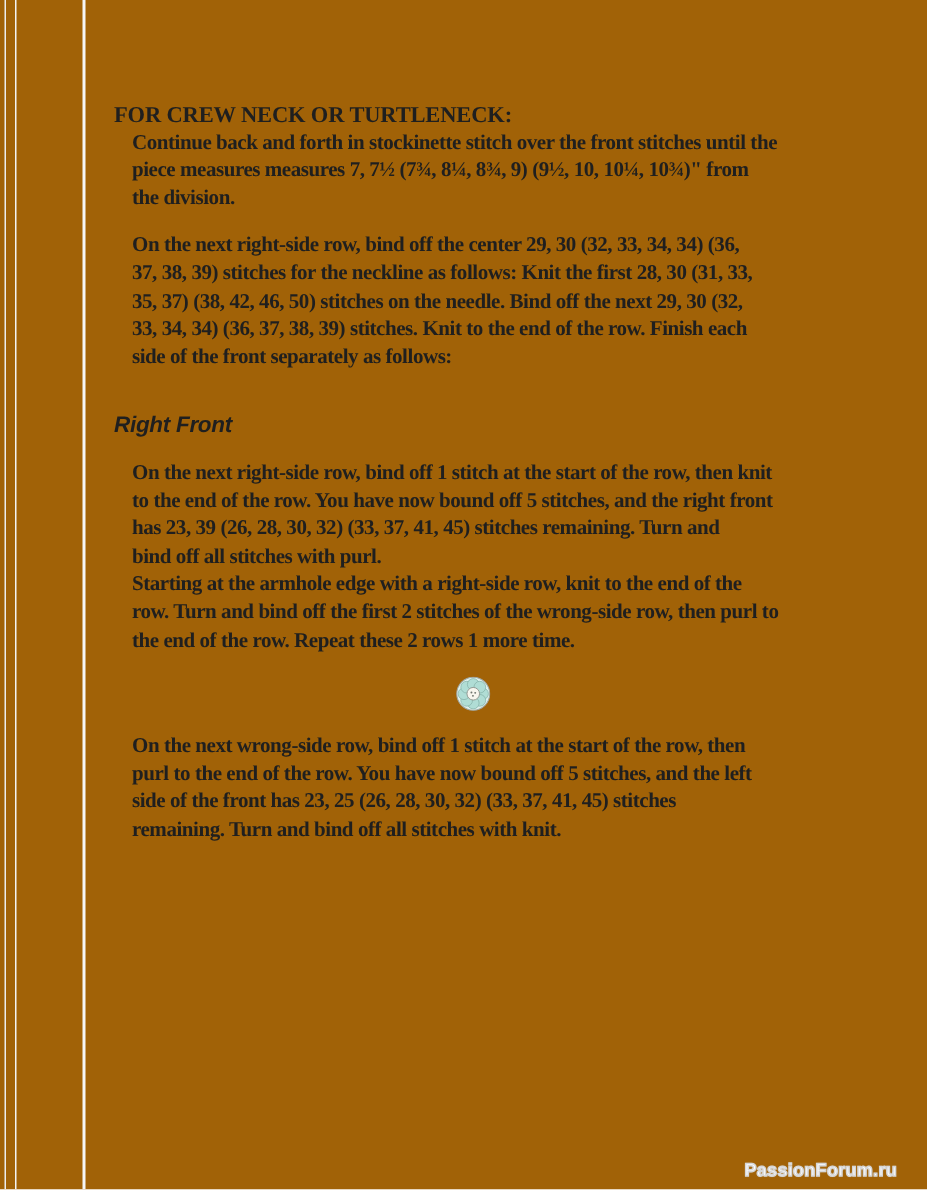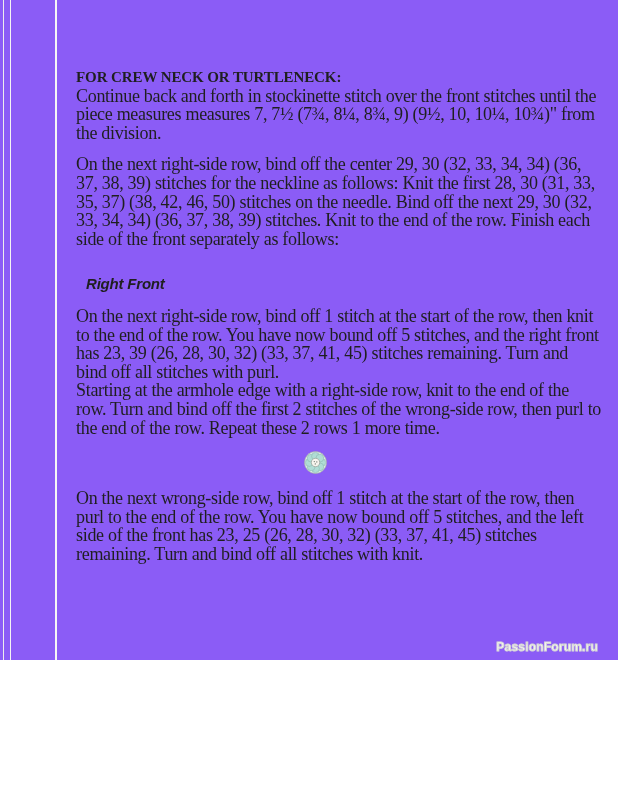--- a/index.html
+++ b/index.html
@@ -1,20 +1,20 @@
 <!DOCTYPE html>
 <html><head>
 <meta charset="utf-8">
 <style>
   html, body { margin: 0; padding: 0; background: #ffffff; }
   .page {
     position: relative;
     width: 618px;
-    height: 660px;
-    background: #8b5cf6;
+    height: 793px;
+    background: #a16207;
     overflow: hidden;
     font-family: "Liberation Serif", serif;
     color: #1f1f1f;
   }
   
   .scan-line { position: absolute; top: 0; height: 100%; }
   .scan-line.l1 { left: 3px;  width: 1px; background: #ededed; }
   .scan-line.l2 { left: 10px; width: 1px; background: #f4f4f4; }
   .scan-line.l3 { left: 55px; width: 2px; background: #f6f6f6; }
 
@@ -26,29 +26,30 @@
   }
   .doc-title {
     margin: 0;
     font-size: 15px;
     font-weight: bold;
     line-height: 18.6px;
     letter-spacing: -0.1px;
     white-space: pre;
   }
   .para {
-    margin: 13px 0 0 0;
-    font-size: 18px;
+    margin: 13px 0 0 12px;
+    font-size: 14px;
     line-height: 18.6px;
     letter-spacing: -0.3px;
     white-space: pre;
+    font-weight: bold;
   }
   .para.first { margin-top: 0; }
   .section-heading {
-    margin: 27px 0 0 10px;
+    margin: 27px 0 0 0;
     font-family: "Liberation Sans", sans-serif;
     font-style: italic;
     font-weight: 600;
     font-size: 15px;
     line-height: 18.6px;
     letter-spacing: -0.2px;
     white-space: pre;
   }
   .ornament-row {
     margin: 14px 0 15px 0;

